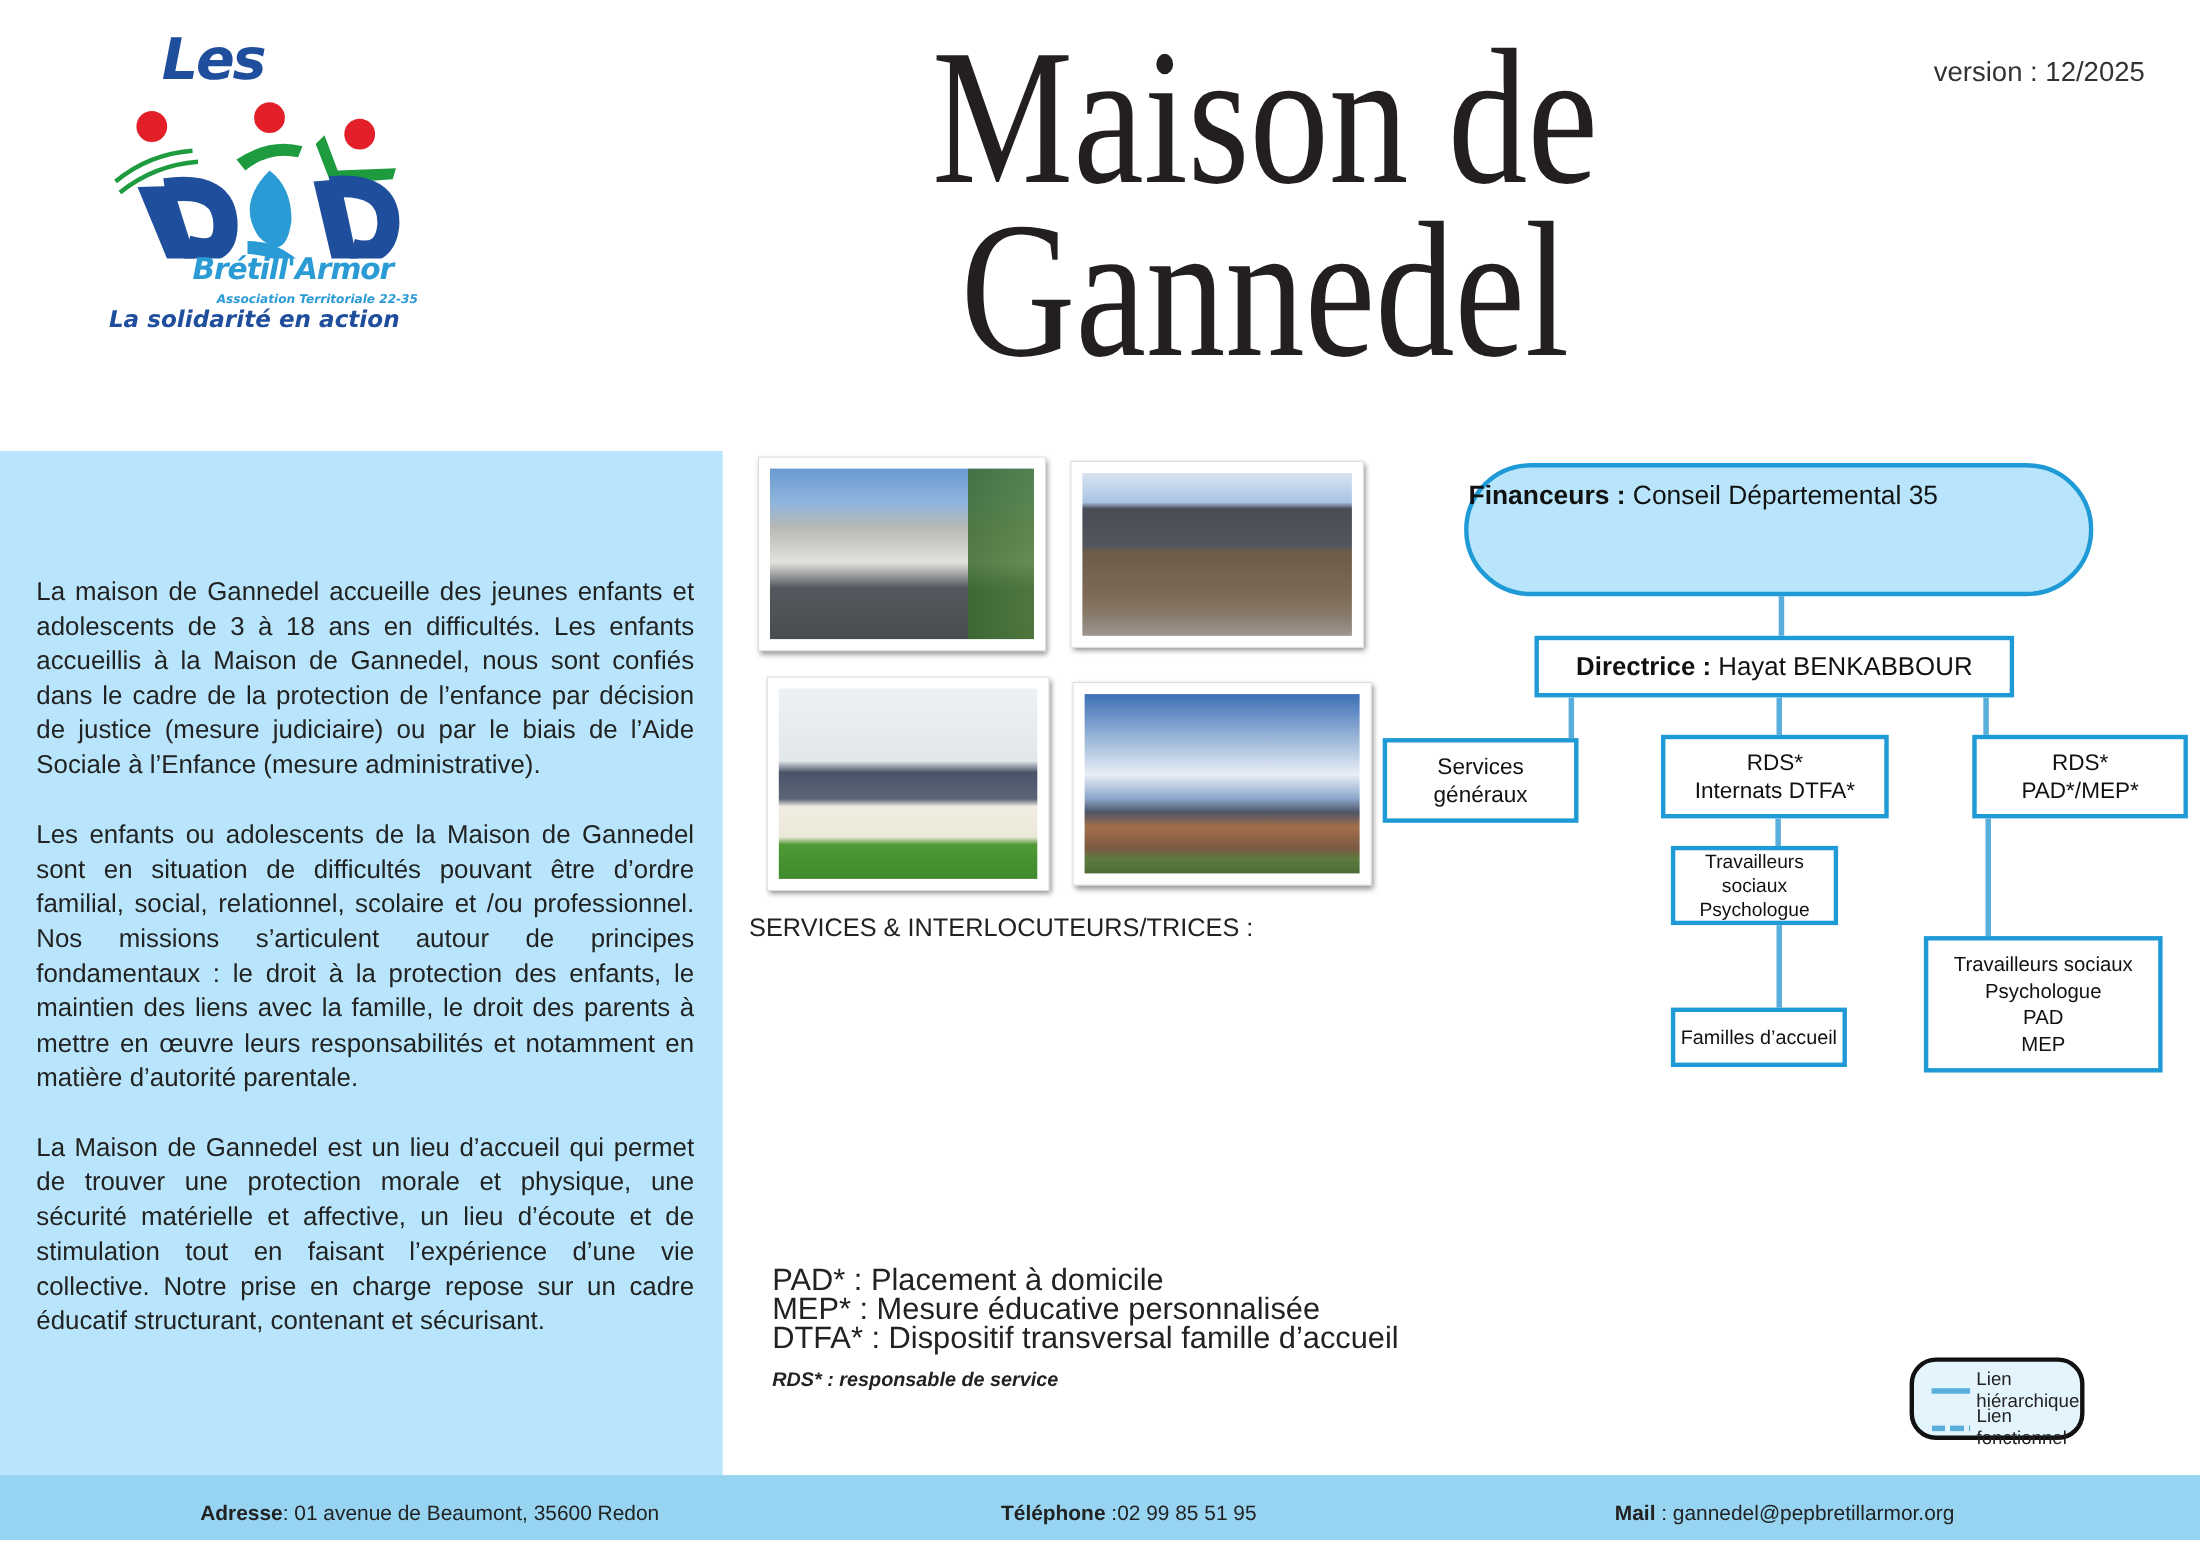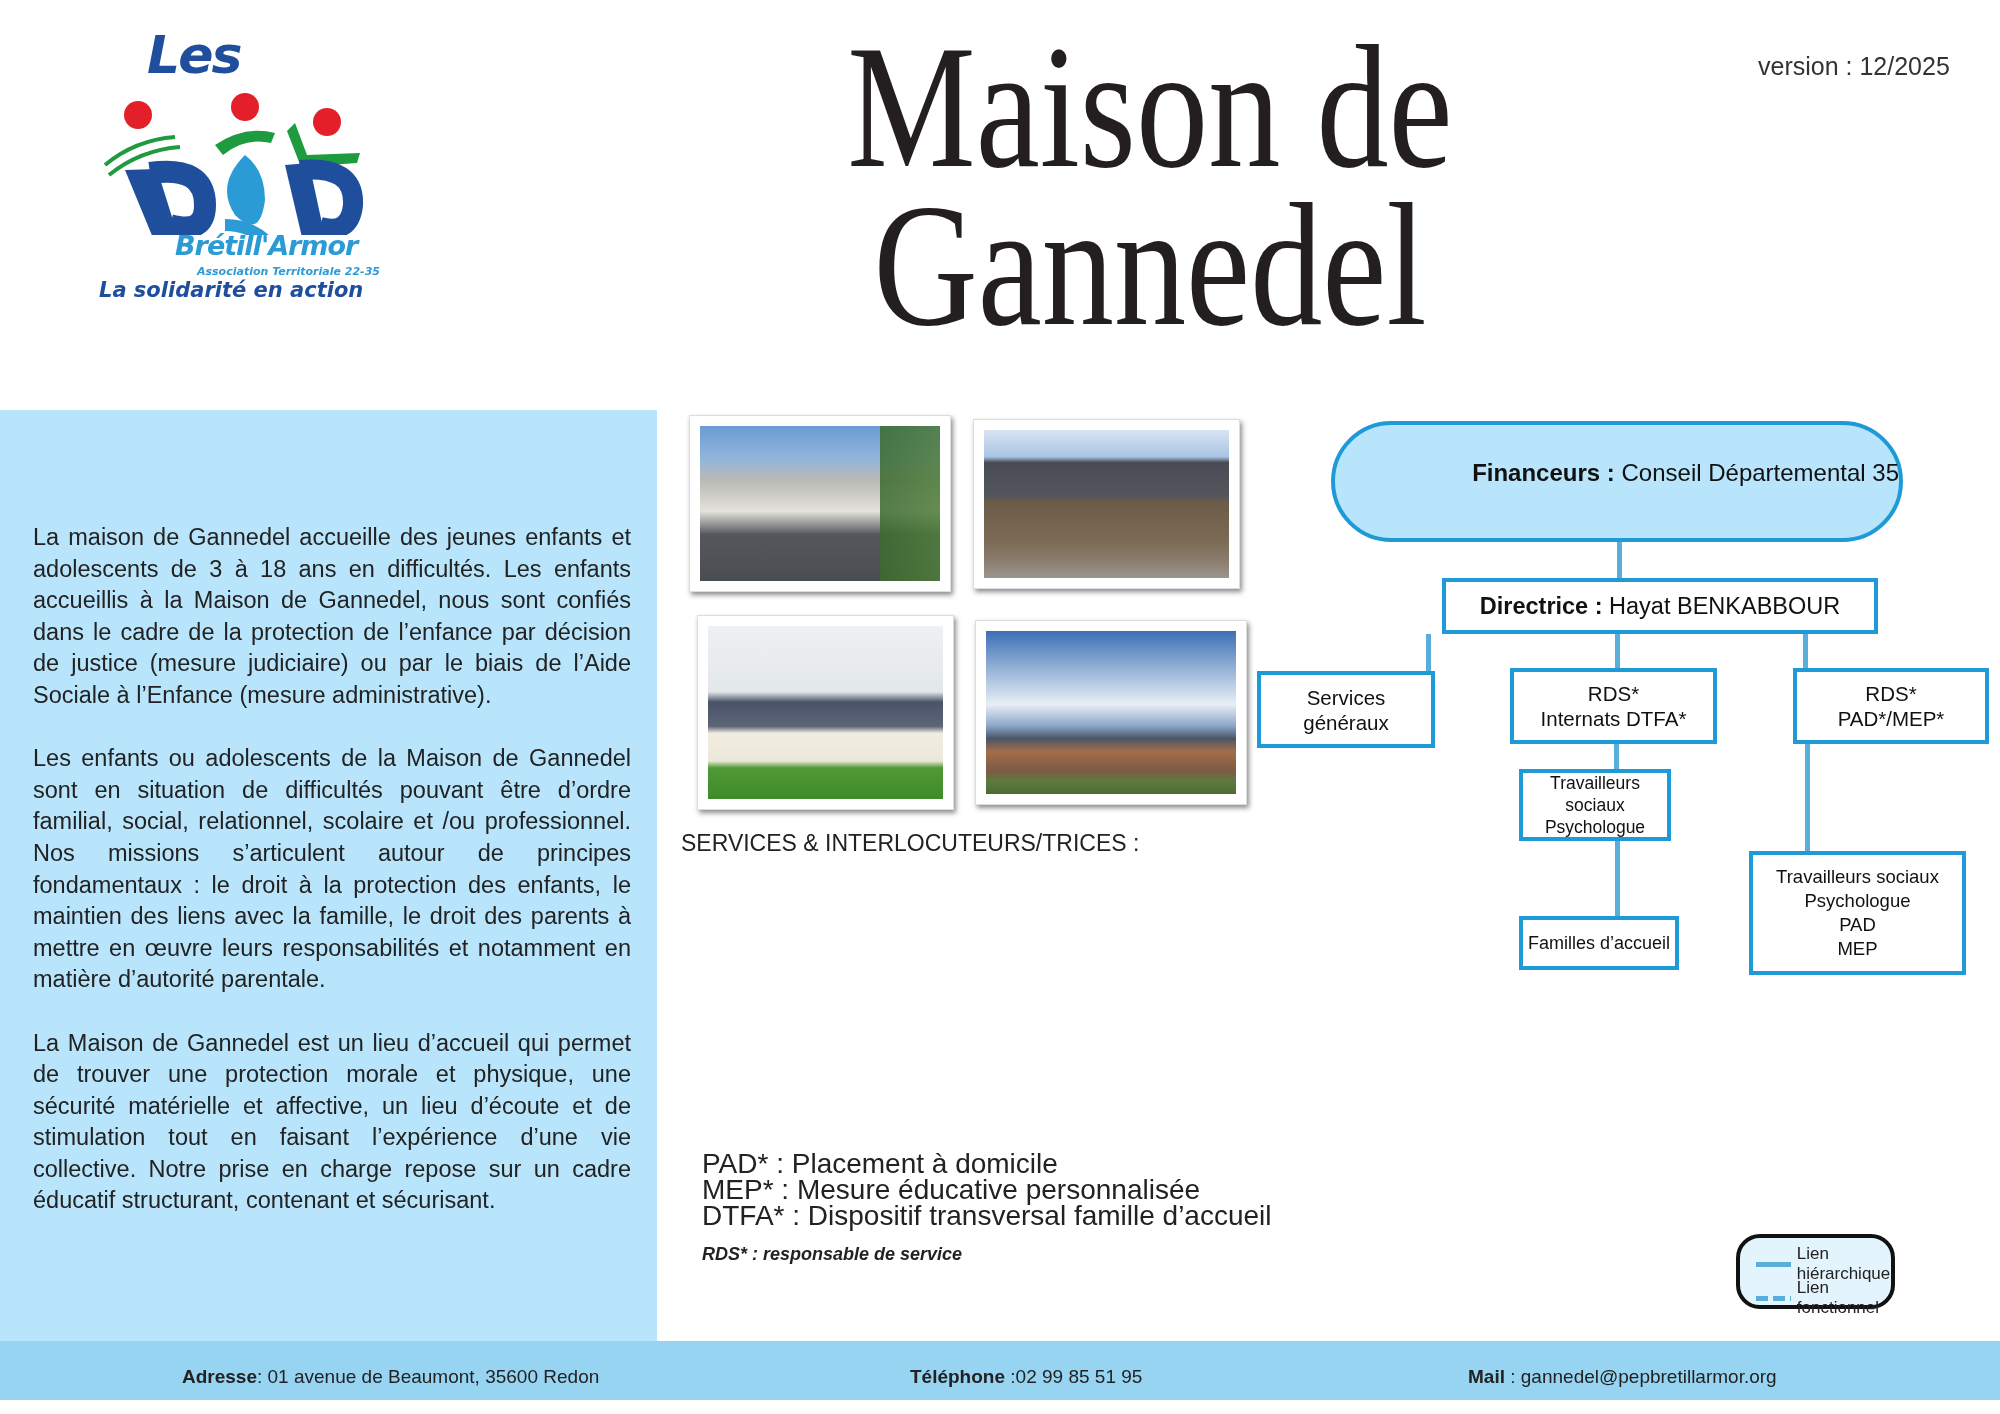--- a/index.html
+++ b/index.html
@@ -39,23 +39,23 @@
   .services { left: 681px; top: 830px; width: 560px; }
   .services h3 { margin: 0; font-weight: normal; font-size: 23px; color: #222; }
   .services ul { margin: 20px 0 0 0; padding: 0 0 0 32px; font-size: 23px; line-height: 26.5px; color: #222; list-style: none; }
   .services li { position: relative; }
   .services li::before { content: "•"; position: absolute; left: -22px; font-size: 16px; }
 
   .glossary { left: 702px; top: 1151px; font-size: 28px; line-height: 26px; color: #222; }
   .rds-note { left: 702px; top: 1244px; font-size: 18px; font-weight: bold; font-style: italic; color: #222; }
 
   
-  .org-funders { left: 1331px; top: 421px; width: 572px; height: 121px; border: 4px solid #1e9ad6; border-radius: 62px; background: #b8e5fb; text-align: right; font-size: 24px; line-height: 36px; box-sizing: border-box; padding-top: 30px; color: #111; }
+  .org-funders { left: 1331px; top: 421px; width: 572px; height: 121px; border: 4px solid #1e9ad6; border-radius: 62px; background: #b8e5fb; text-align: left; font-size: 24px; line-height: 36px; box-sizing: border-box; padding-top: 8px; color: #111; }
   .node { border: 4px solid #1e9ad6; background: #fff; box-sizing: border-box; text-align: center; color: #111; display: flex; flex-direction: column; justify-content: center; }
-  .n-dir { left: 1395px; top: 578px; width: 436px; height: 56px; font-size: 23.5px; margin-left: 47px; }
+  .n-dir { left: 1395px; top: 578px; width: 436px; height: 56px; font-size: 23.5px; }
   .n-sg { left: 1257px; top: 671px; width: 178px; height: 77px; font-size: 20.5px; line-height: 25px; }
   .n-rds1 { left: 1510px; top: 668px; width: 207px; height: 76px; font-size: 20.5px; line-height: 25px; }
   .n-rds2 { left: 1793px; top: 668px; width: 196px; height: 76px; font-size: 20.5px; line-height: 25px; }
   .n-tsp { left: 1519px; top: 769px; width: 152px; height: 72px; font-size: 17.5px; line-height: 22px; }
   .n-fam { left: 1519px; top: 916px; width: 160px; height: 54px; font-size: 18px; }
   .n-tsp2 { left: 1749px; top: 851px; width: 217px; height: 124px; font-size: 18.5px; line-height: 24px; }
 
   .line { background: #5aaedc; }
 
   .legend { left: 1736px; top: 1234px; width: 159px; height: 75px; border: 4px solid #111; border-radius: 24px; background: #e3f4fd; box-sizing: border-box; }

